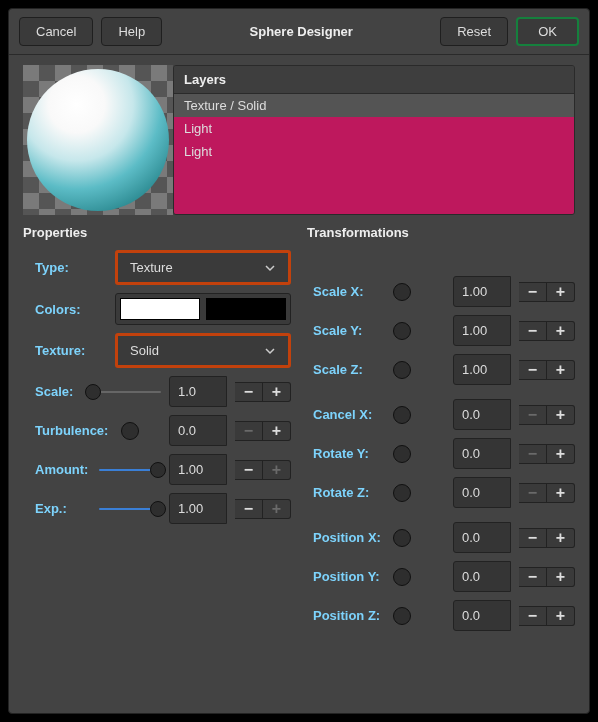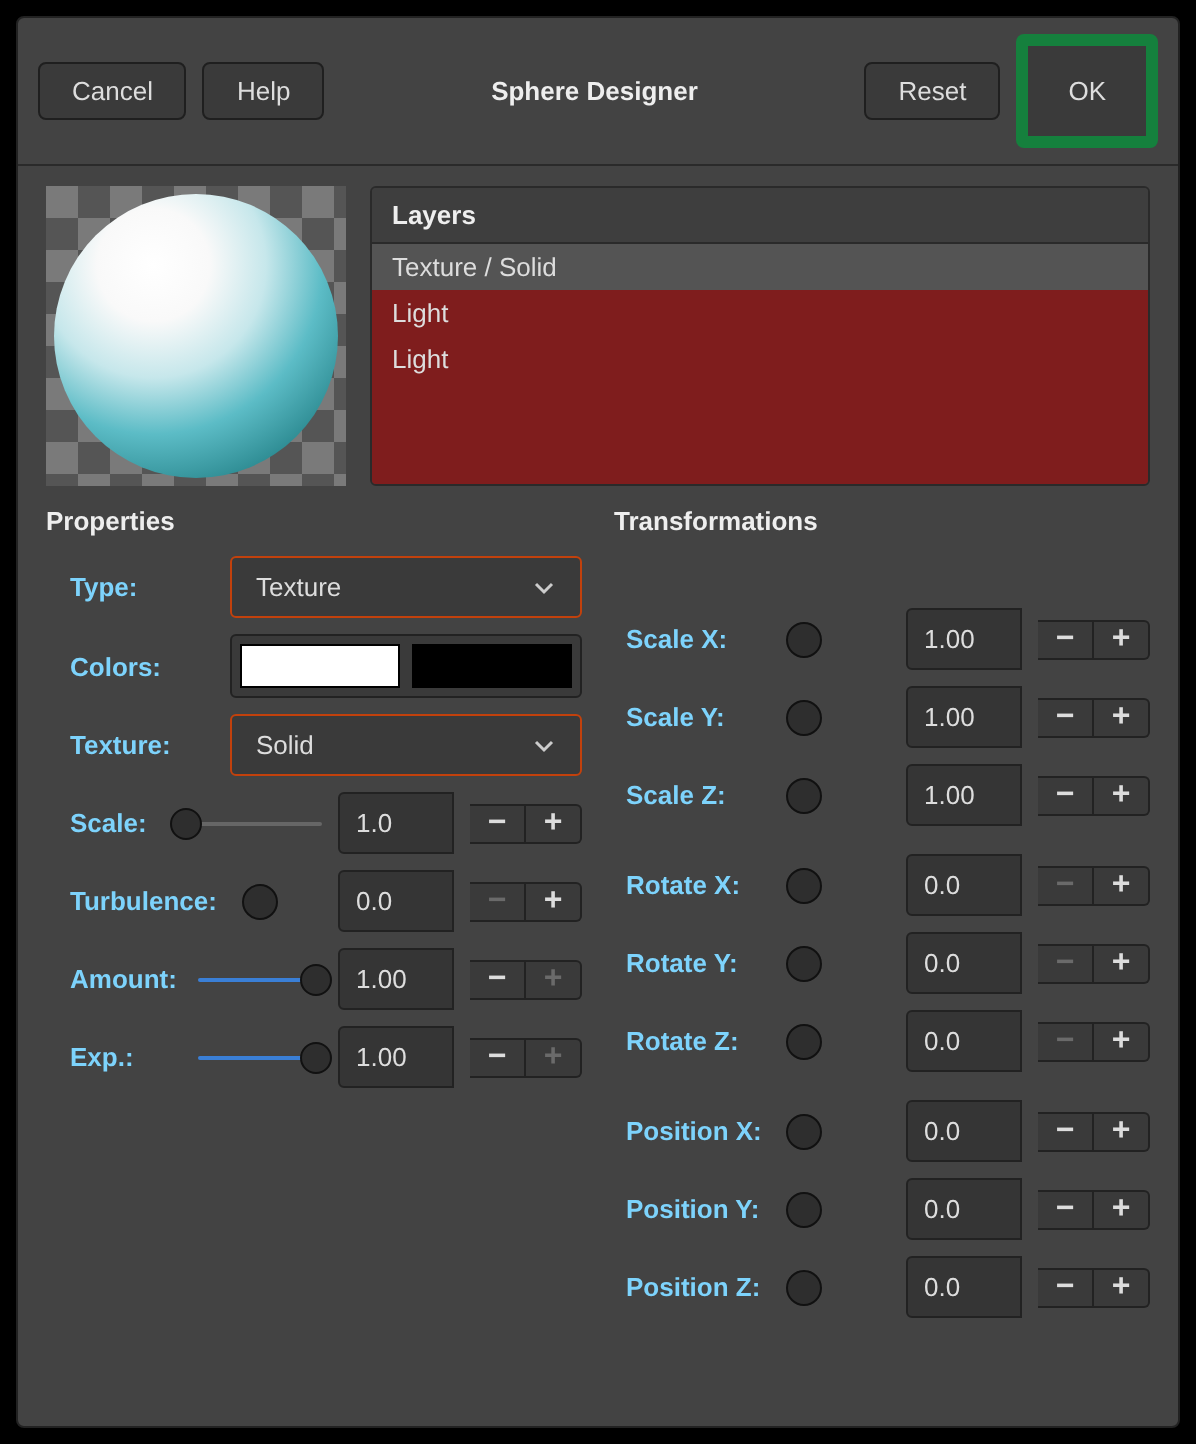--- a/index.html
+++ b/index.html
@@ -35,31 +35,31 @@
     border: 1px solid #1f1f1f;
     color: #ddd;
     border-radius: 4px;
     padding: 6px 16px;
     cursor: pointer;
     font-size: 13px;
     min-width: 60px;
     text-align: center;
   }
   .btn.primary {
-    border: 6px solid #15803d;
-    padding: 15px 20px;
+    border: 2px solid #15803d;
+    padding: 5px 20px;
     font-weight: 500;
   }
   .content {
     padding: 10px 14px 14px 14px;
     display: flex;
     flex-direction: column;
     gap: 10px;
   }
-  .top-row { display: flex; gap: 12px; }
+  .top-row { display: flex; gap: 0; }
   .preview {
     width: 150px;
     height: 150px;
     position: relative;
     background-image:
       linear-gradient(45deg, #555 25%, transparent 25%),
       linear-gradient(-45deg, #555 25%, transparent 25%),
       linear-gradient(45deg, transparent 75%, #555 75%),
       linear-gradient(-45deg, transparent 75%, #555 75%);
     background-size: 32px 32px;
@@ -83,21 +83,21 @@
     overflow: hidden;
     min-height: 150px;
   }
   .layers-header {
     padding: 6px 10px;
     font-weight: 600;
     color: #eee;
     background: #3e3e3e;
     border-bottom: 1px solid #2a2a2a;
   }
-  .layers-list { flex: 1; background: #7f1d1d; }
+  .layers-list { flex: 1; background: #be185d; }
   .layer-row {
     padding: 4px 10px;
     cursor: pointer;
     color: #ddd;
   }
   .layer-row.selected { background: #545454; }
   .btn-row { display: flex; gap: 10px; }
   .btn-row .open-save { display: flex; gap: 6px; width: 150px; }
   .btn-row .open-save .btn { flex: 1; min-width: 0; }
   .btn-row .layer-actions { display: flex; flex: 1; gap: 6px; }
@@ -109,21 +109,21 @@
     display: flex;
     align-items: center;
     margin-bottom: 8px;
     gap: 8px;
   }
   .field-label { color: #7dd3fc; width: 78px; flex-shrink: 0; font-weight: bold; }
   .props .field-label { width: 72px; }
   .combo {
     flex: 1;
     background: #3a3a3a;
-    border: 1px solid #c2410c;
+    border: 3px solid #c2410c;
     border-radius: 3px;
     padding: 7px 12px;
     display: flex;
     align-items: center;
     justify-content: center;
     gap: 10px;
     cursor: pointer;
   }
   .combo .chev { margin-left: auto; }
   .colors-box {
@@ -337,21 +337,21 @@
               <div class="field-label" style="width: 72px;">Scale Z:</div>
               <div class="knob"></div>
               <div style="flex: 1 1 0%;"></div>
               <div class="numfield">1.00</div>
               <div class="stepgrp">
                 <div class="step-btn">−</div>
                 <div class="step-btn">+</div>
               </div>
             </div>
             <div class="field-row" style="padding-left:6px;margin-top:14px;">
-              <div class="field-label" style="width: 72px;">Rotate X:</div>
+              <div class="field-label" style="width: 72px;">Cancel X:</div>
               <div class="knob"></div>
               <div style="flex: 1 1 0%;"></div>
               <div class="numfield">0.0</div>
               <div class="stepgrp">
                 <div class="step-btn disabled">−</div>
                 <div class="step-btn">+</div>
               </div>
             </div>
             <div class="field-row" style="padding-left:6px;">
               <div class="field-label" style="width: 72px;">Rotate Y:</div>

